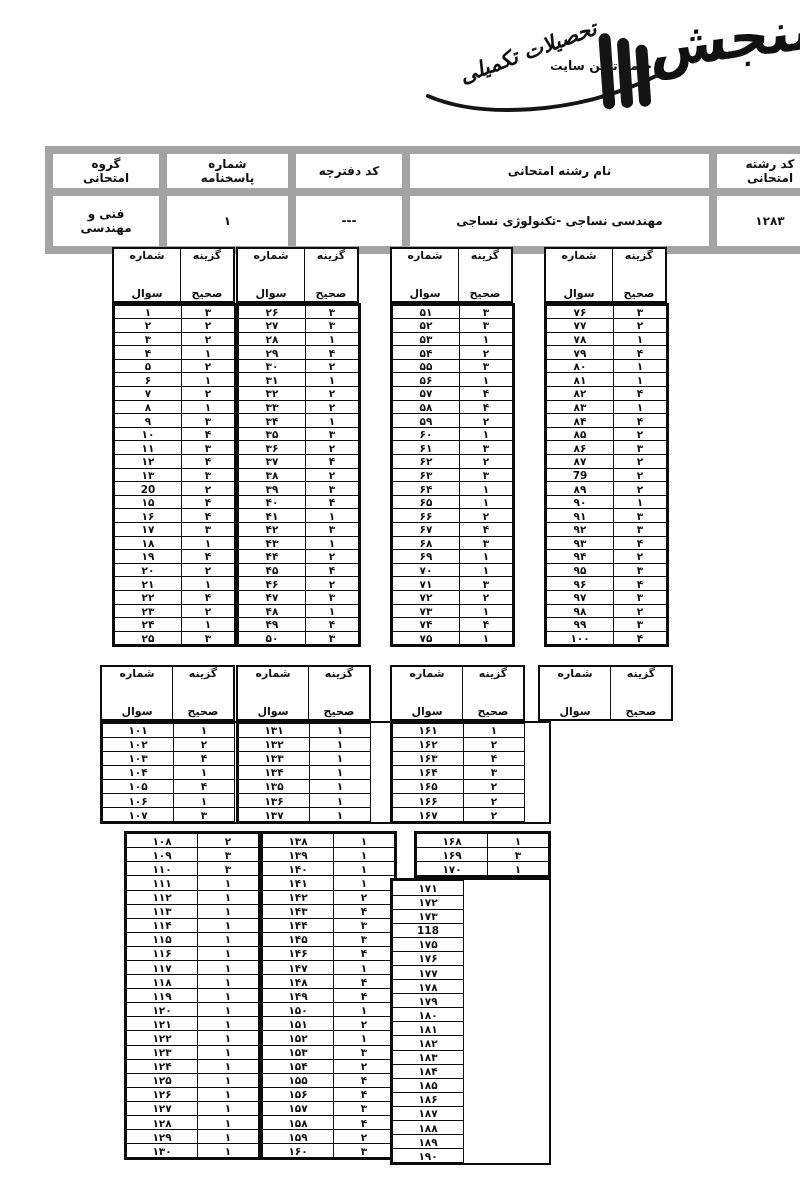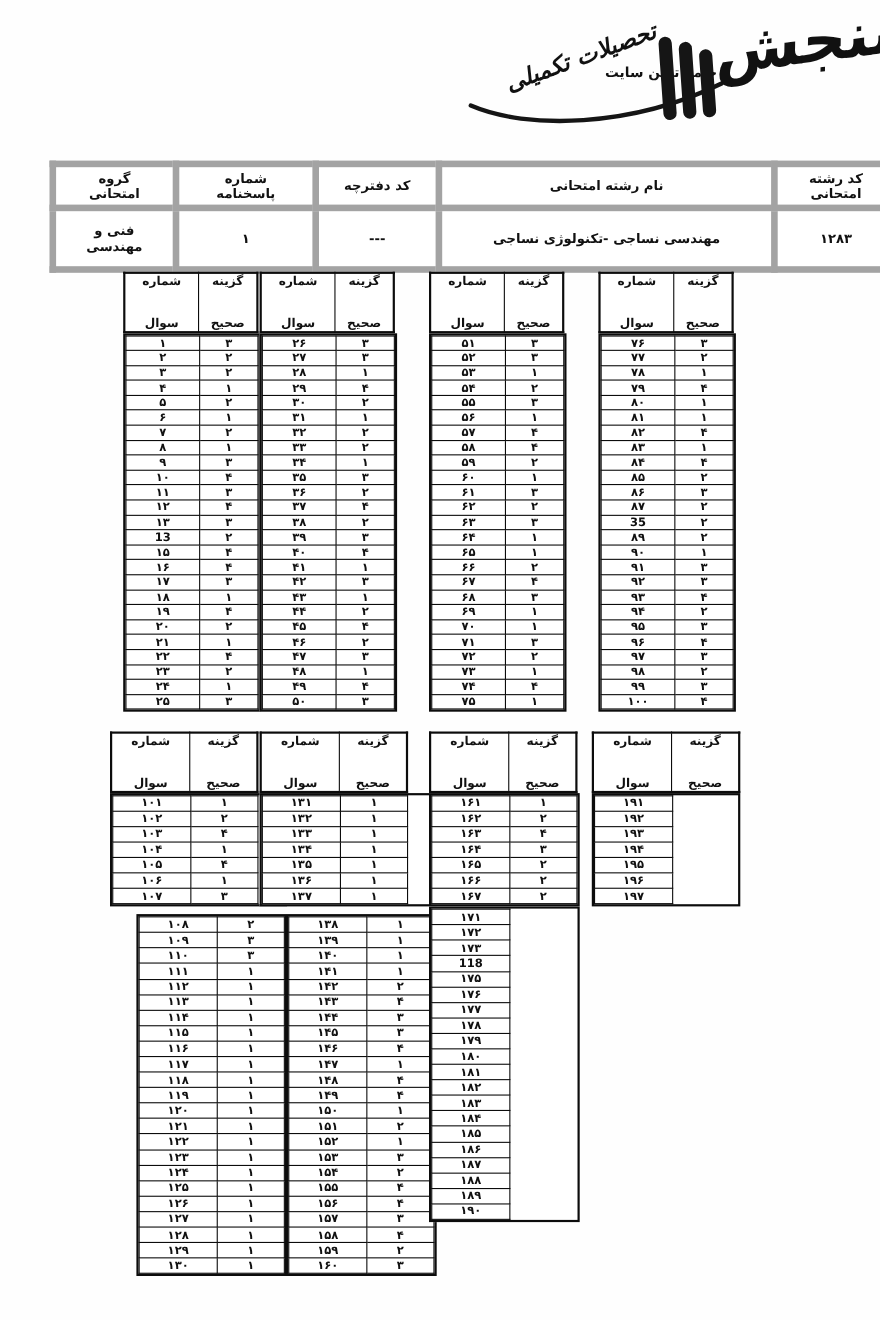--- a/index.html
+++ b/index.html
@@ -14,21 +14,21 @@
   .mark i{display:inline-block;width:12px;background:#151515;border-radius:7px;margin:0 3px;}
   .mark i:nth-child(1){height:62px;margin-top:10px;}
   .mark i:nth-child(2){height:70px;margin-top:4px;}
   .mark i:nth-child(3){height:76px;}
   .tag-plain{position:absolute;left:128px;top:52px;font-size:12.5px;font-weight:bold;white-space:nowrap;}
   .tag-cursive{position:absolute;left:34px;top:34px;font-size:21px;font-weight:bold;font-style:italic;
                transform:rotate(-20deg);white-space:nowrap;}
   
   .info{position:absolute;left:45px;top:146px;width:710px;border-collapse:collapse;direction:rtl;
         border:4px solid #0c0c0c;background:#fff;table-layout:fixed;}
-  .info th,.info td{border:6px solid #a3a3a3;text-align:center;vertical-align:middle;
+  .info th,.info td{border:8px solid #a3a3a3;text-align:center;vertical-align:middle;
         font-size:12px;font-weight:bold;white-space:pre-line;padding:2px 3px;}
   .info th{height:30px;}
   .info td{height:46px;font-weight:bold;margin-top:24px;}
   
   .ak-pair{position:absolute;top:0;}
   .ak{border-collapse:collapse;table-layout:fixed;background:#fff;border:2.4px solid #0c0c0c;}
   .ak td{border:1.6px solid #0c0c0c;text-align:center;vertical-align:middle;
          font-weight:bold;padding:0;}
   .b1 .ak td.cell{height:12.6px;font-size:10.5px;}
   .b2 .ak td.cell{height:13.1px;font-size:10.5px;}
@@ -144,21 +144,21 @@
             </tr>
             <tr>
               <td class="q cell">۱۲</td>
               <td class="a cell">۴</td>
             </tr>
             <tr>
               <td class="q cell">۱۳</td>
               <td class="a cell">۳</td>
             </tr>
             <tr>
-              <td class="q cell">13</td>
+              <td class="q cell">20</td>
               <td class="a cell">۲</td>
             </tr>
             <tr>
               <td class="q cell">۱۵</td>
               <td class="a cell">۴</td>
             </tr>
             <tr>
               <td class="q cell">۱۶</td>
               <td class="a cell">۴</td>
             </tr>
@@ -500,21 +500,21 @@
             </tr>
             <tr>
               <td class="q cell">۸۶</td>
               <td class="a cell">۳</td>
             </tr>
             <tr>
               <td class="q cell">۸۷</td>
               <td class="a cell">۲</td>
             </tr>
             <tr>
-              <td class="q cell">35</td>
+              <td class="q cell">79</td>
               <td class="a cell">۲</td>
             </tr>
             <tr>
               <td class="q cell">۸۹</td>
               <td class="a cell">۲</td>
             </tr>
             <tr>
               <td class="q cell">۹۰</td>
               <td class="a cell">۱</td>
             </tr>
@@ -891,20 +891,36 @@
             <tr>
               <td class="q cell">۱۶۶</td>
               <td class="a cell">۲</td>
             </tr>
             <tr>
               <td class="q cell">۱۶۷</td>
               <td class="a cell">۲</td>
             </tr>
           </tbody>
         </table>
+        <table class="ak seg gap">
+          <tbody>
+            <tr>
+              <td class="q cell">۱۶۸</td>
+              <td class="a cell">۱</td>
+            </tr>
+            <tr>
+              <td class="q cell">۱۶۹</td>
+              <td class="a cell">۳</td>
+            </tr>
+            <tr>
+              <td class="q cell">۱۷۰</td>
+              <td class="a cell">۱</td>
+            </tr>
+          </tbody>
+        </table>
         <table class="ak seg">
           <tbody>
             <tr>
               <td class="q cell">۱۷۱</td>
             </tr>
             <tr>
               <td class="q cell">۱۷۲</td>
             </tr>
             <tr>
               <td class="q cell">۱۷۳</td>
@@ -968,44 +984,19 @@
           <tbody>
             <tr>
               <td class="q">
                 <span class="w1">شماره</span>
                 <span class="w2">سوال</span>
               </td>
               <td class="a">
                 <span class="w1">گزینه</span>
                 <span class="w2">صحیح</span>
               </td>
-            </tr>
-          </tbody>
-        </table>
-        <table class="ak seg">
-          <tbody>
-            <tr>
-              <td class="q cell">۱۹۱</td>
-            </tr>
-            <tr>
-              <td class="q cell">۱۹۲</td>
-            </tr>
-            <tr>
-              <td class="q cell">۱۹۳</td>
-            </tr>
-            <tr>
-              <td class="q cell">۱۹۴</td>
-            </tr>
-            <tr>
-              <td class="q cell">۱۹۵</td>
-            </tr>
-            <tr>
-              <td class="q cell">۱۹۶</td>
-            </tr>
-            <tr>
-              <td class="q cell">۱۹۷</td>
             </tr>
           </tbody>
         </table>
       </div>
     </div>
 
 </div>
 
 </body></html>

